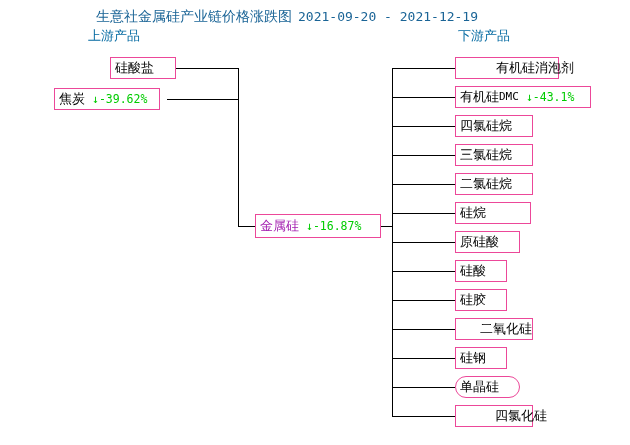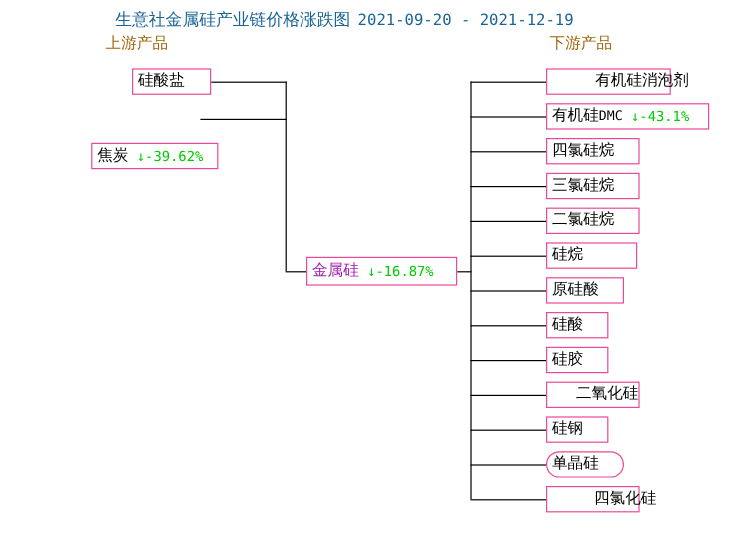--- a/index.html
+++ b/index.html
@@ -34,21 +34,21 @@
   .chart-title .title-dates {
     font-family: "DejaVu Sans Mono", monospace;
     font-size: 13px;
     margin-left: 6px;
   }
 
   
   .col-header {
     position: absolute;
     font-size: 13px;
-    color: #a16207;
+    color: #0369a1;
     white-space: nowrap;
     font-family: "DejaVu Sans", sans-serif;
   }
   .col-header.upstream { left: 88px; top: 27px; }
   .col-header.downstream { left: 458px; top: 27px; }
 
   
   .node {
     position: absolute;
     border: 1px solid #ec4899;
@@ -129,21 +129,21 @@
   <div class="line h" style="left:392px; top:300px; width:63px;"></div>
   <div class="line h" style="left:392px; top:329px; width:63px;"></div>
   <div class="line h" style="left:392px; top:358px; width:63px;"></div>
   <div class="line h" style="left:392px; top:387px; width:63px;"></div>
   <div class="line h" style="left:392px; top:416px; width:63px;"></div>
 
   <div class="node" style="left:110px; top:57px; width:66px;">
     <span class="node-label">硅酸盐</span>
   </div>
 
-  <div class="node" style="left:76px; top:88px; width:106px;margin-top:31px;">
+  <div class="node" style="left:54px; top:88px; width:106px;">
     <span class="node-label">焦炭</span>
     <span class="node-change">↓-39.62%</span>
   </div>
 
   <div class="node center" style="left:255px; top:214px; width:126px;">
     <span class="node-label">金属硅</span>
     <span class="node-change">↓-16.87%</span>
   </div>
 
   <div class="node" style="left:455px; top:57px; width:104px;padding-left:40px;">

